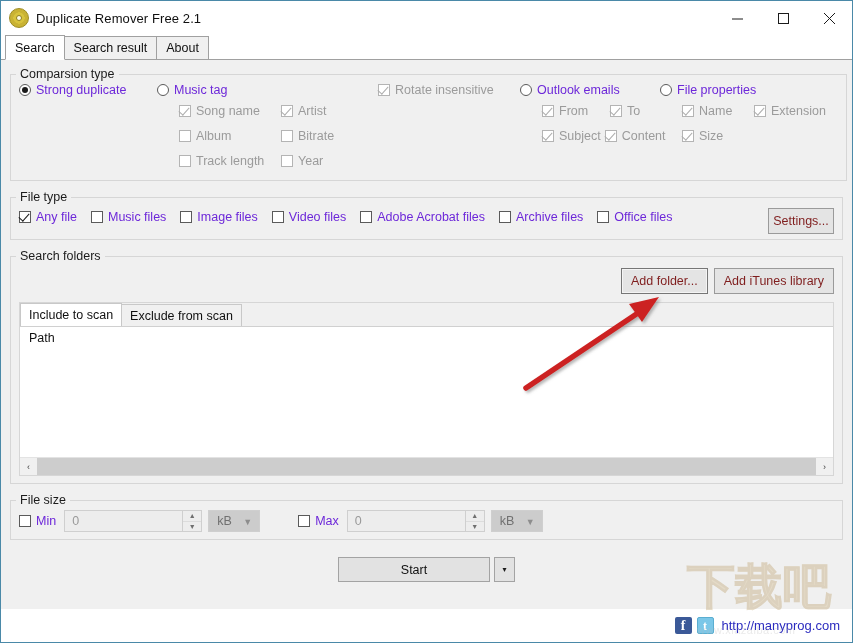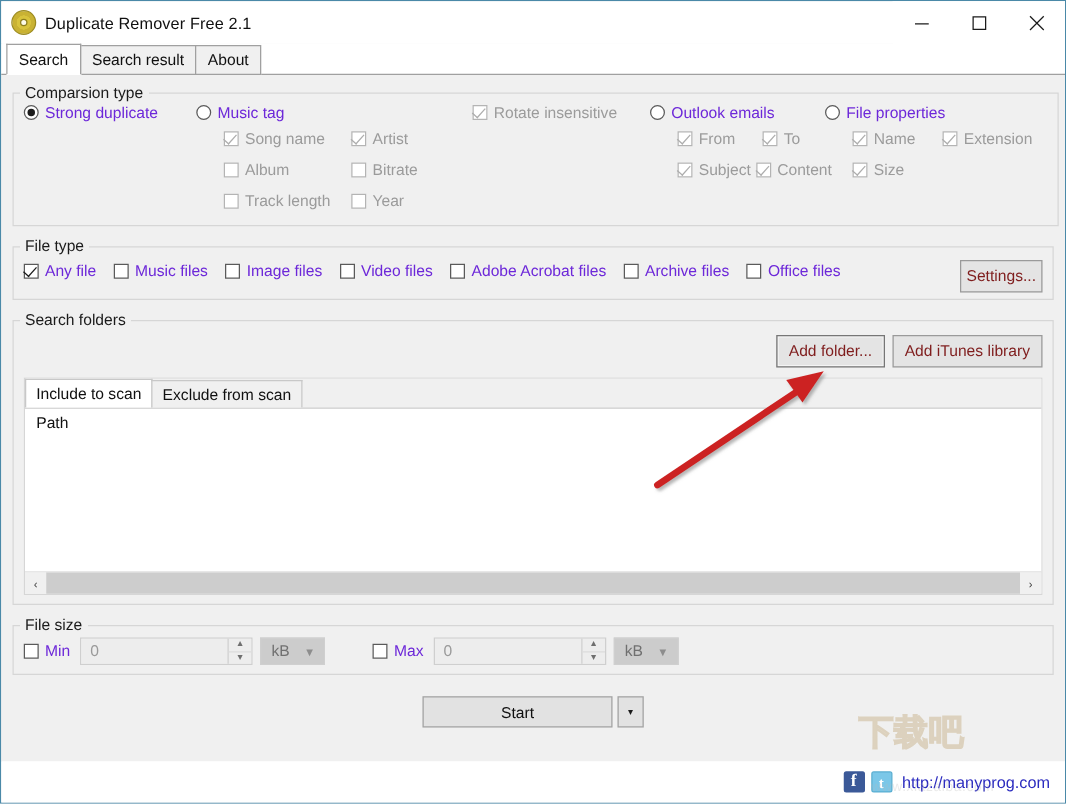--- a/index.html
+++ b/index.html
@@ -211,21 +211,21 @@
   .tw{background:#7bc7e8;border-radius:2px;color:#fff;font-weight:bold;
       font-family:"Liberation Serif", serif;font-size:12px;line-height:17px;text-align:center;
       border:1px solid #5aaed1;box-sizing:border-box;}
   .url{font-size:13px;color:#2b2bbf;margin-left:3px;}
   
   .wm{
     position:absolute;right:5px;bottom:5px;width:168px;height:72px;
     pointer-events:none;opacity:.30;
   }
   .wm-cn{
-    position:absolute;left:8px;top:0;font-size:28px;line-height:42px;
+    position:absolute;left:8px;top:0;font-size:48px;line-height:42px;
     color:#c9a96b;font-family:"DejaVu Sans", sans-serif;font-weight:bold;
     -webkit-text-stroke:1px #b08d4c;
   }
   .wm-en{
     position:absolute;left:18px;bottom:1px;font-size:11px;color:#b9b9b9;letter-spacing:.5px;
   }
   
   .annot{position:absolute;left:0;top:0;width:853px;height:643px;pointer-events:none;}
 </style>
 </head>

